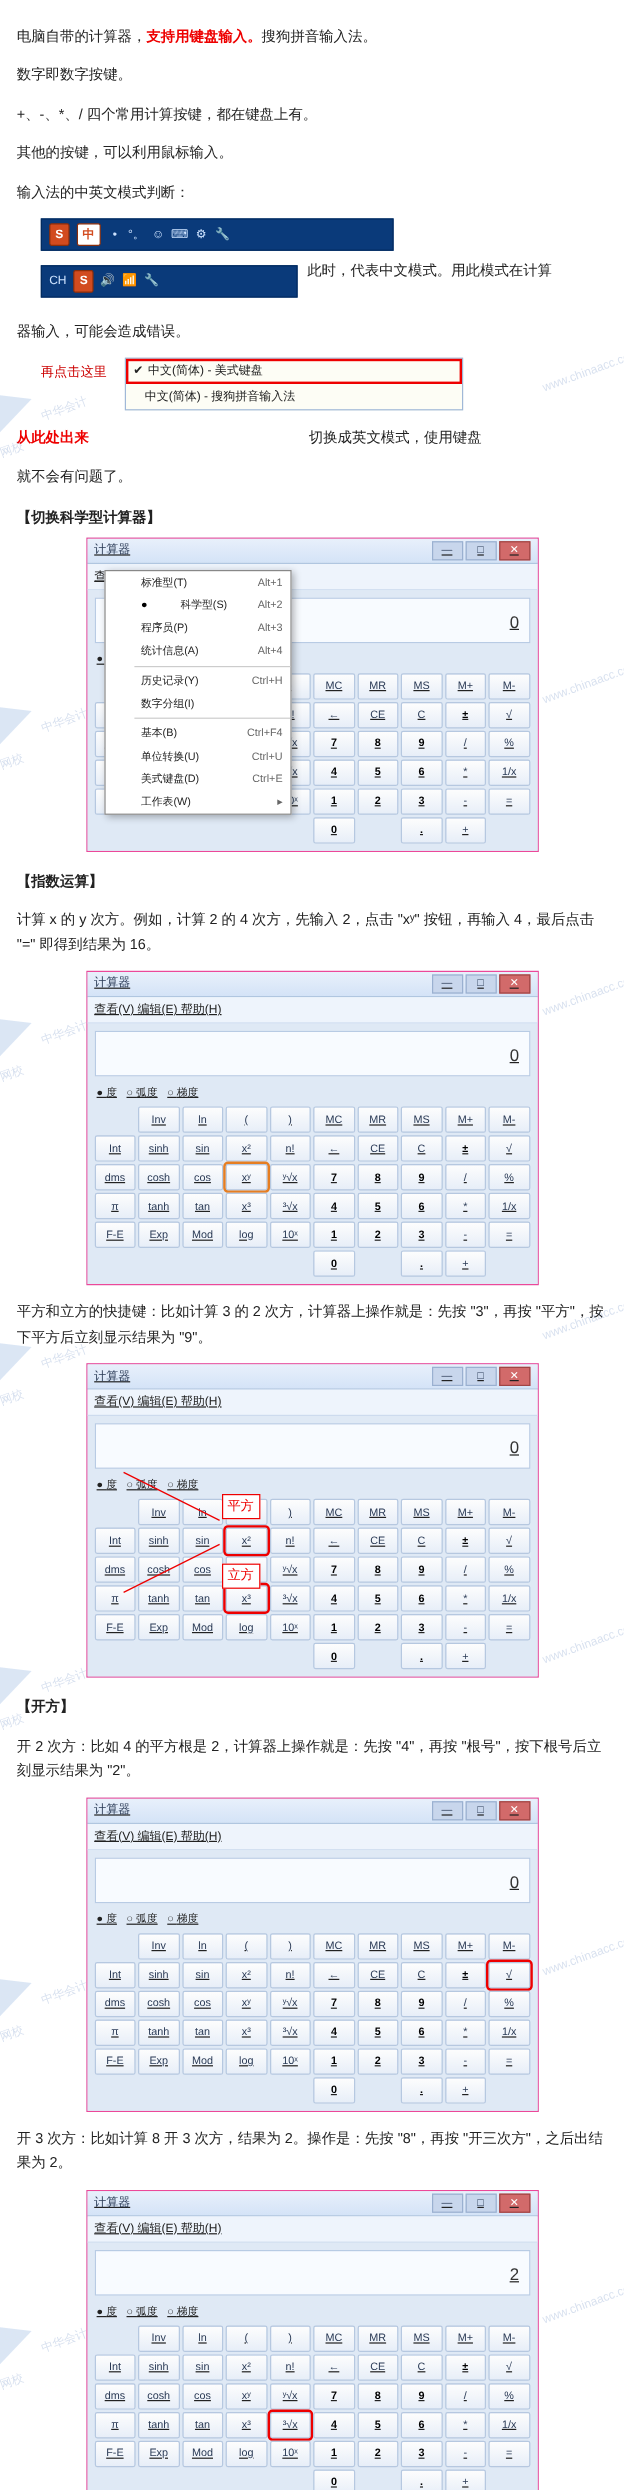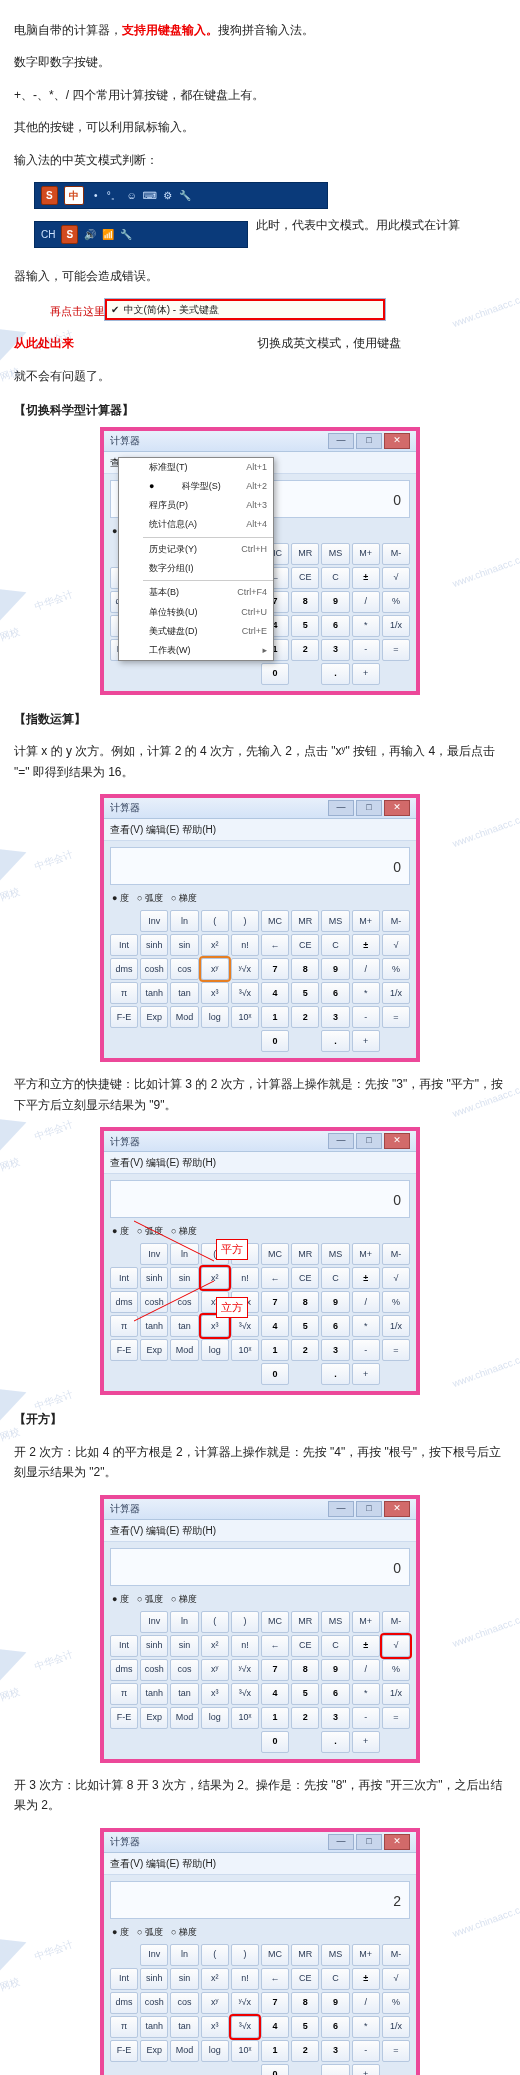--- a/index.html
+++ b/index.html
@@ -14,25 +14,26 @@
     box-sizing: border-box;
     position: relative;
   }
   .red { color: #e00; font-weight: bold; }
   .section-title {
     font-weight: bold;
     margin: 14px 0 4px 0;
   }
   .img-like {
     margin: 6px auto;
-    border: 4px solid #ec4899;
+    border: 1px solid #ec4899;
     background: #dfe9f5;
-    width: 320px;
+    width: 377px;
     box-sizing: border-box;
     position: relative;
+    text-decoration: underline;
   }
   .win-titlebar {
     height: 20px;
     background: linear-gradient(#e8f0fb,#d4e3f7);
     border-bottom: 1px solid #b0c6e0;
     display: flex;
     align-items: center;
     padding: 0 6px;
     font-size: 10px;
     color: #2a3a55;
@@ -269,25 +270,29 @@
     <span class="pill">S</span>
     <span class="icon">🔊</span>
     <span class="icon">📶</span>
     <span class="icon">🔧</span>
   </div>
   <span style="margin-left:8px;">此时，代表中文模式。用此模式在计算</span>
 </div>
 <p>器输入，可能会造成错误。</p>
 
 <div style="position:relative;">
-  <span class="annot" style="left:36px; top:4px; color:#c00;">再点击这里</span>
+  <span class="annot" style="left:20px; top:4px; color:#c00;font-family:Liberation Mono, monospace;">再点击这里</span>
   <div class="ime-popup">
     <div class="row hl">
       <span>✔</span>
       <span>中文(简体) - 美式键盘</span>
+    </div>
+    <div class="row">
+      <span>&nbsp;&nbsp;</span>
+      <span>中文(简体) - 搜狗拼音输入法</span>
     </div>
   </div>
 </div>
 <p>
   <span class="red">从此处出来</span>
   <span style="margin-left:180px;">切换成英文模式，使用键盘</span>
 </p>
 <p>就不会有问题了。</p>
 
 <div class="section-title">【切换科学型计算器】</div>

